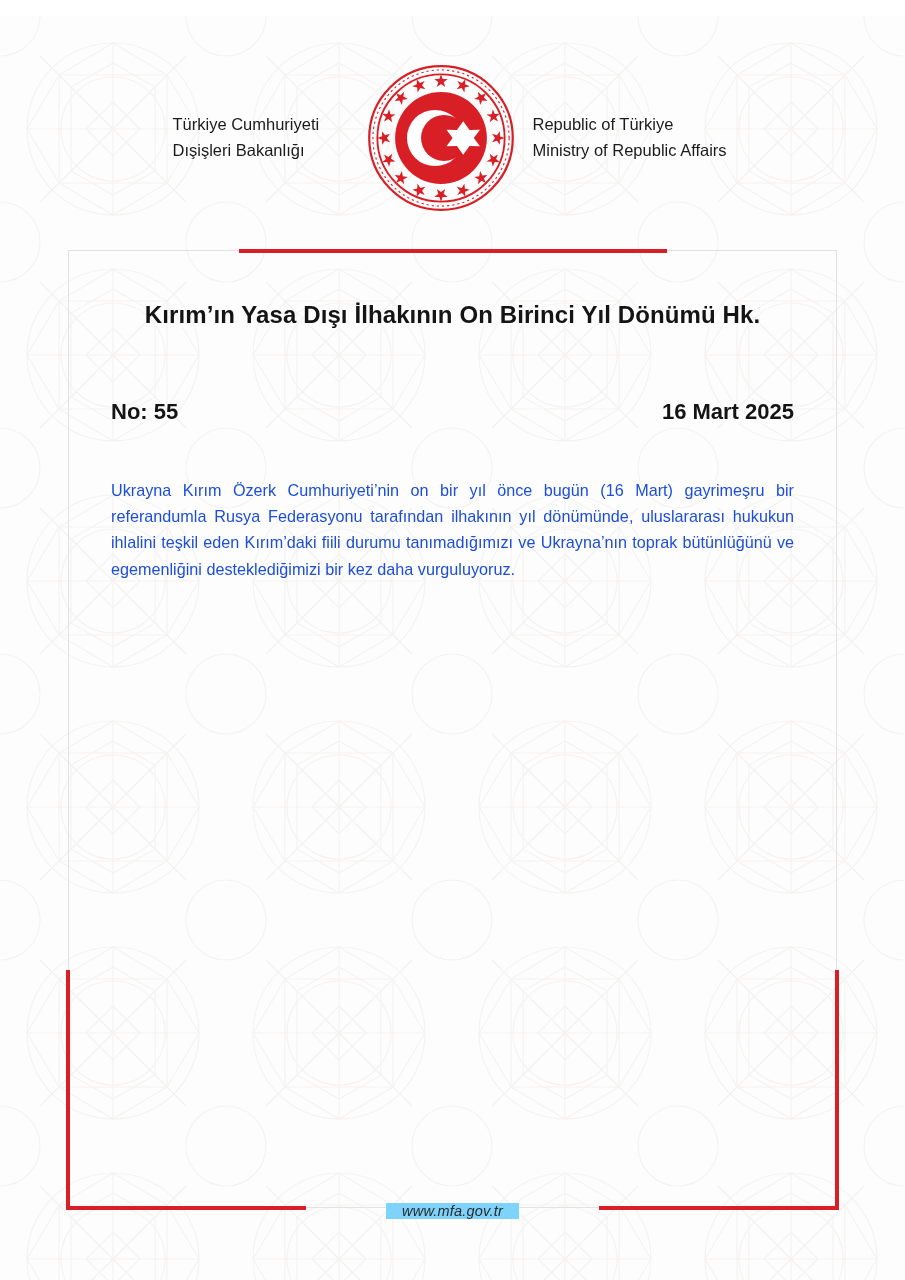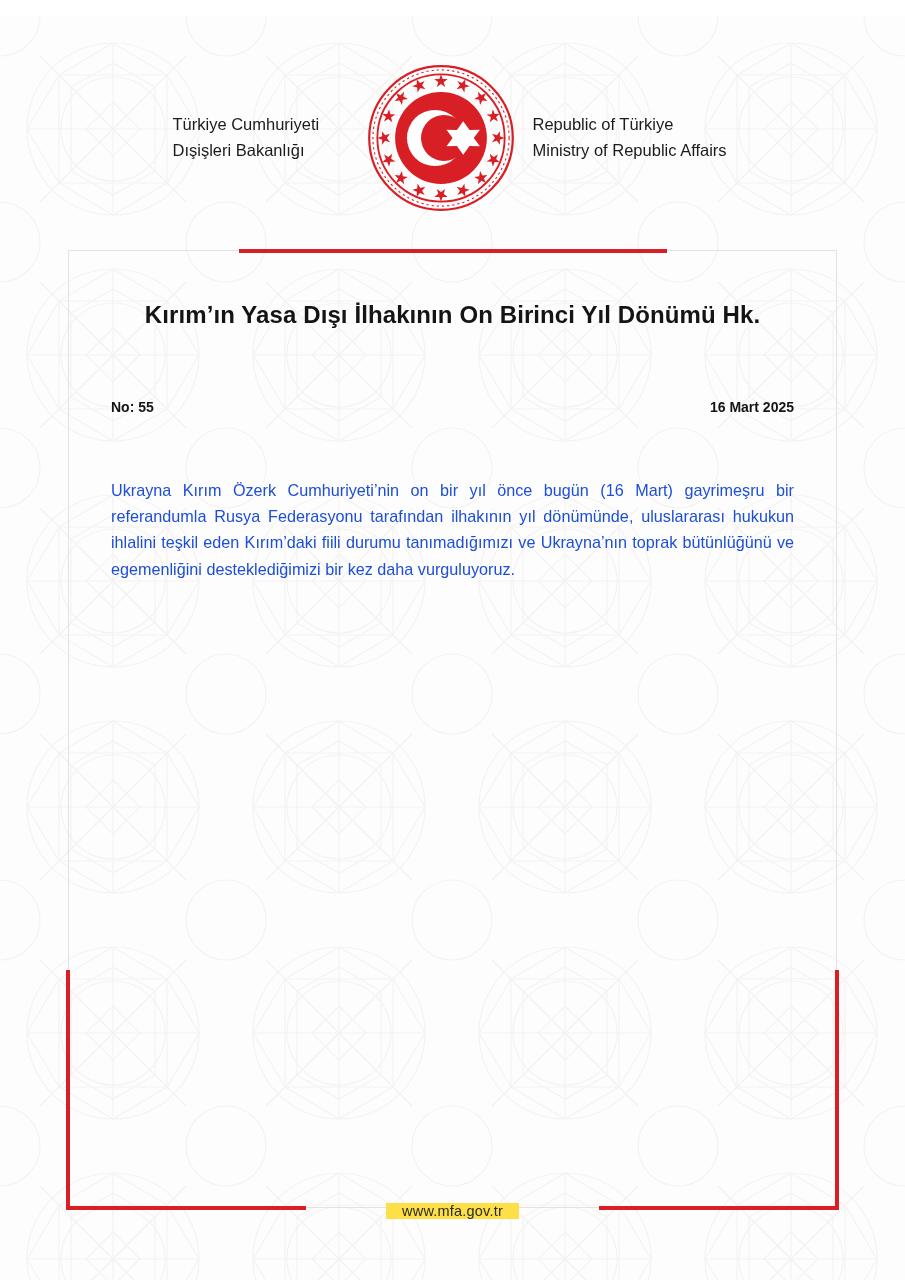--- a/index.html
+++ b/index.html
@@ -120,21 +120,21 @@
   }
 
   .meta-row {
     position: absolute;
     top: 148px;
     left: 42px;
     right: 42px;
     display: flex;
     justify-content: space-between;
     align-items: baseline;
-    font-size: 14px;
+    font-size: 22px;
     font-weight: bold;
     color: #141414;
   }
 
   .body-text {
     position: absolute;
     top: 226px;
     left: 42px;
     right: 42px;
   }
@@ -152,22 +152,23 @@
     bottom: -12px;
     left: 0;
     right: 0;
     text-align: center;
     font-size: 14.5px;
     color: #2a2a2a;
     letter-spacing: 0.2px;
   }
   .footer-url-inner {
     display: inline-block;
-    background: #fde047;
+    background: #7dd3fc;
     padding: 0 16px;
+    font-style: italic;
   }
 </style>
 </head>
 <body>
 
 <div class="page">
 
   <svg class="watermark" viewBox="0 0 905 1280" preserveAspectRatio="none" aria-hidden="true">
     <defs>
       <pattern id="geo" width="226" height="226" patternUnits="userSpaceOnUse">

